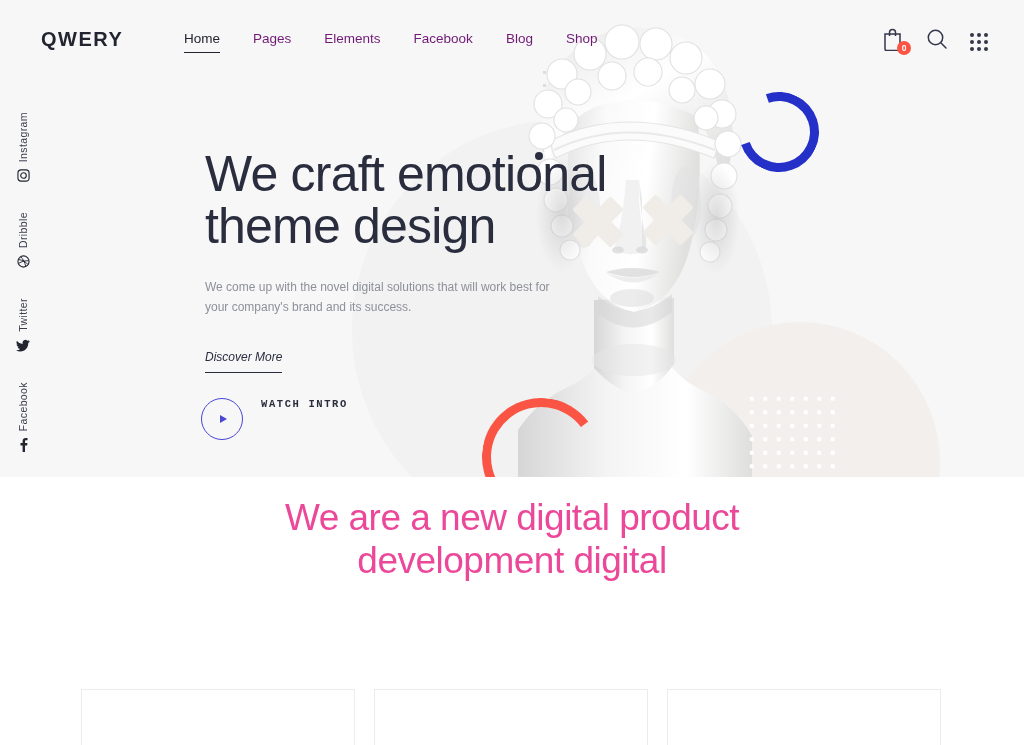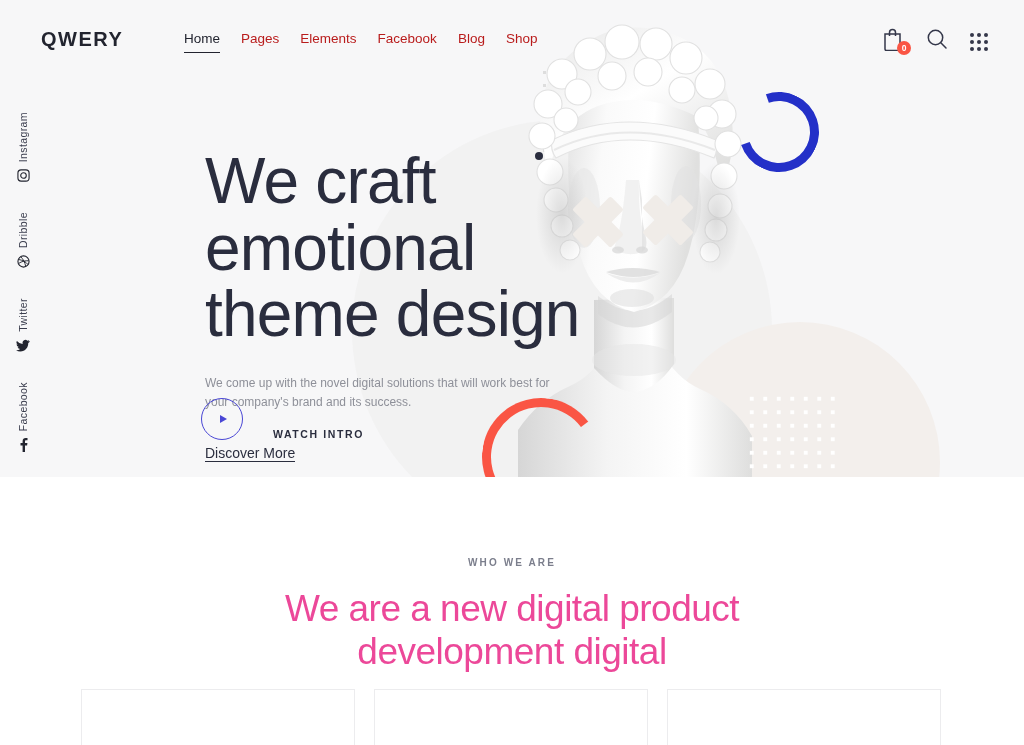--- a/index.html
+++ b/index.html
@@ -95,24 +95,24 @@
     z-index: 40;
   }
   .logo {
     position: absolute; left: 41px; top: 28px;
     font-size: 20px; font-weight: bold;
     letter-spacing: 1.5px;
     color: #22242f;
   }
   .nav {
     position: absolute; left: 184px; top: 31px;
-    display: flex; gap: 4px; align-items: flex-start;
+    display: flex; gap: 16px; align-items: flex-start;
   }
   .nav a {
-    font-size: 13.5px; color: #b91c1c; text-decoration: none;
+    font-size: 13.5px; color: #701a75; text-decoration: none;
     padding: 0 17px 0 0; display: inline-block;
     white-space: nowrap;
   }
   .nav a:first-child { color: #22242f; }
   .nav-item-active {
     border-bottom: 1.6px solid #22242f;
     padding-bottom: 6px !important;
     padding-right: 0 !important;
     margin-right: 17px;
   }
@@ -151,37 +151,37 @@
     writing-mode: vertical-rl;
     transform: rotate(180deg);
     font-size: 10.5px; letter-spacing: 0.4px;
     color: #3a3d4d; margin-bottom: 7px;
   }
   .social-glyph { font-size: 12px; color: #22242f; line-height: 1; }
 
   
   .hero-copy { position: absolute; left: 205px; top: 148px; z-index: 30; width: 470px; }
   .hero-title {
-    font-size: 64px; line-height: 1.04; font-weight: normal;
+    font-size: 50px; line-height: 1.04; font-weight: normal;
     color: #2a2d3e; letter-spacing: -0.8px;
   }
   .hero-sub {
     margin-top: 26px;
     font-size: 12px; line-height: 1.65; color: #8e9099;
     max-width: 365px;
   }
   .discover {
     display: inline-block; margin-top: 32px;
-    font-size: 14px; color: #2a2d3e; text-decoration: none;
-    border-bottom: 1.4px solid #2a2d3e; 
+    font-size: 12px; color: #2a2d3e; text-decoration: none;
+    border-bottom: 1.4px solid #2a2d3e; padding-bottom: 8px; font-style: italic;
   }
   .watch {
     position: absolute; left: 201px; top: 398px;
-    display: flex; align-items: flex-end; gap: 30px;
-    z-index: 30; cursor: pointer;
+    display: flex; align-items: flex-start; gap: 18px;
+    z-index: 30; cursor: pointer; font-family: Liberation Mono, monospace;
   }
   .watch-circle {
     width: 42px; height: 42px; border-radius: 50%;
     border: 1.6px solid #4a47d5;
     display: flex; align-items: center; justify-content: center;
   }
   .watch-play {
     width: 0; height: 0;
     border-left: 7px solid #4a47d5;
     border-top: 4.5px solid transparent;
@@ -420,21 +420,20 @@
   </div>
 
   <div class="watch">
     <span class="watch-circle">
       <span class="watch-play"></span>
     </span>
     <span class="watch-label">WATCH INTRO</span>
   </div>
 
   <div class="section2">
-    <div class="eyebrow">WHO WE ARE</div>
     <h2 class="sec-title">
       <span>We are a new digital product</span><br>
       <span>development digital</span>
     </h2>
 
     <div class="cards">
       <div class="card">
         
       </div>
       <div class="card">

